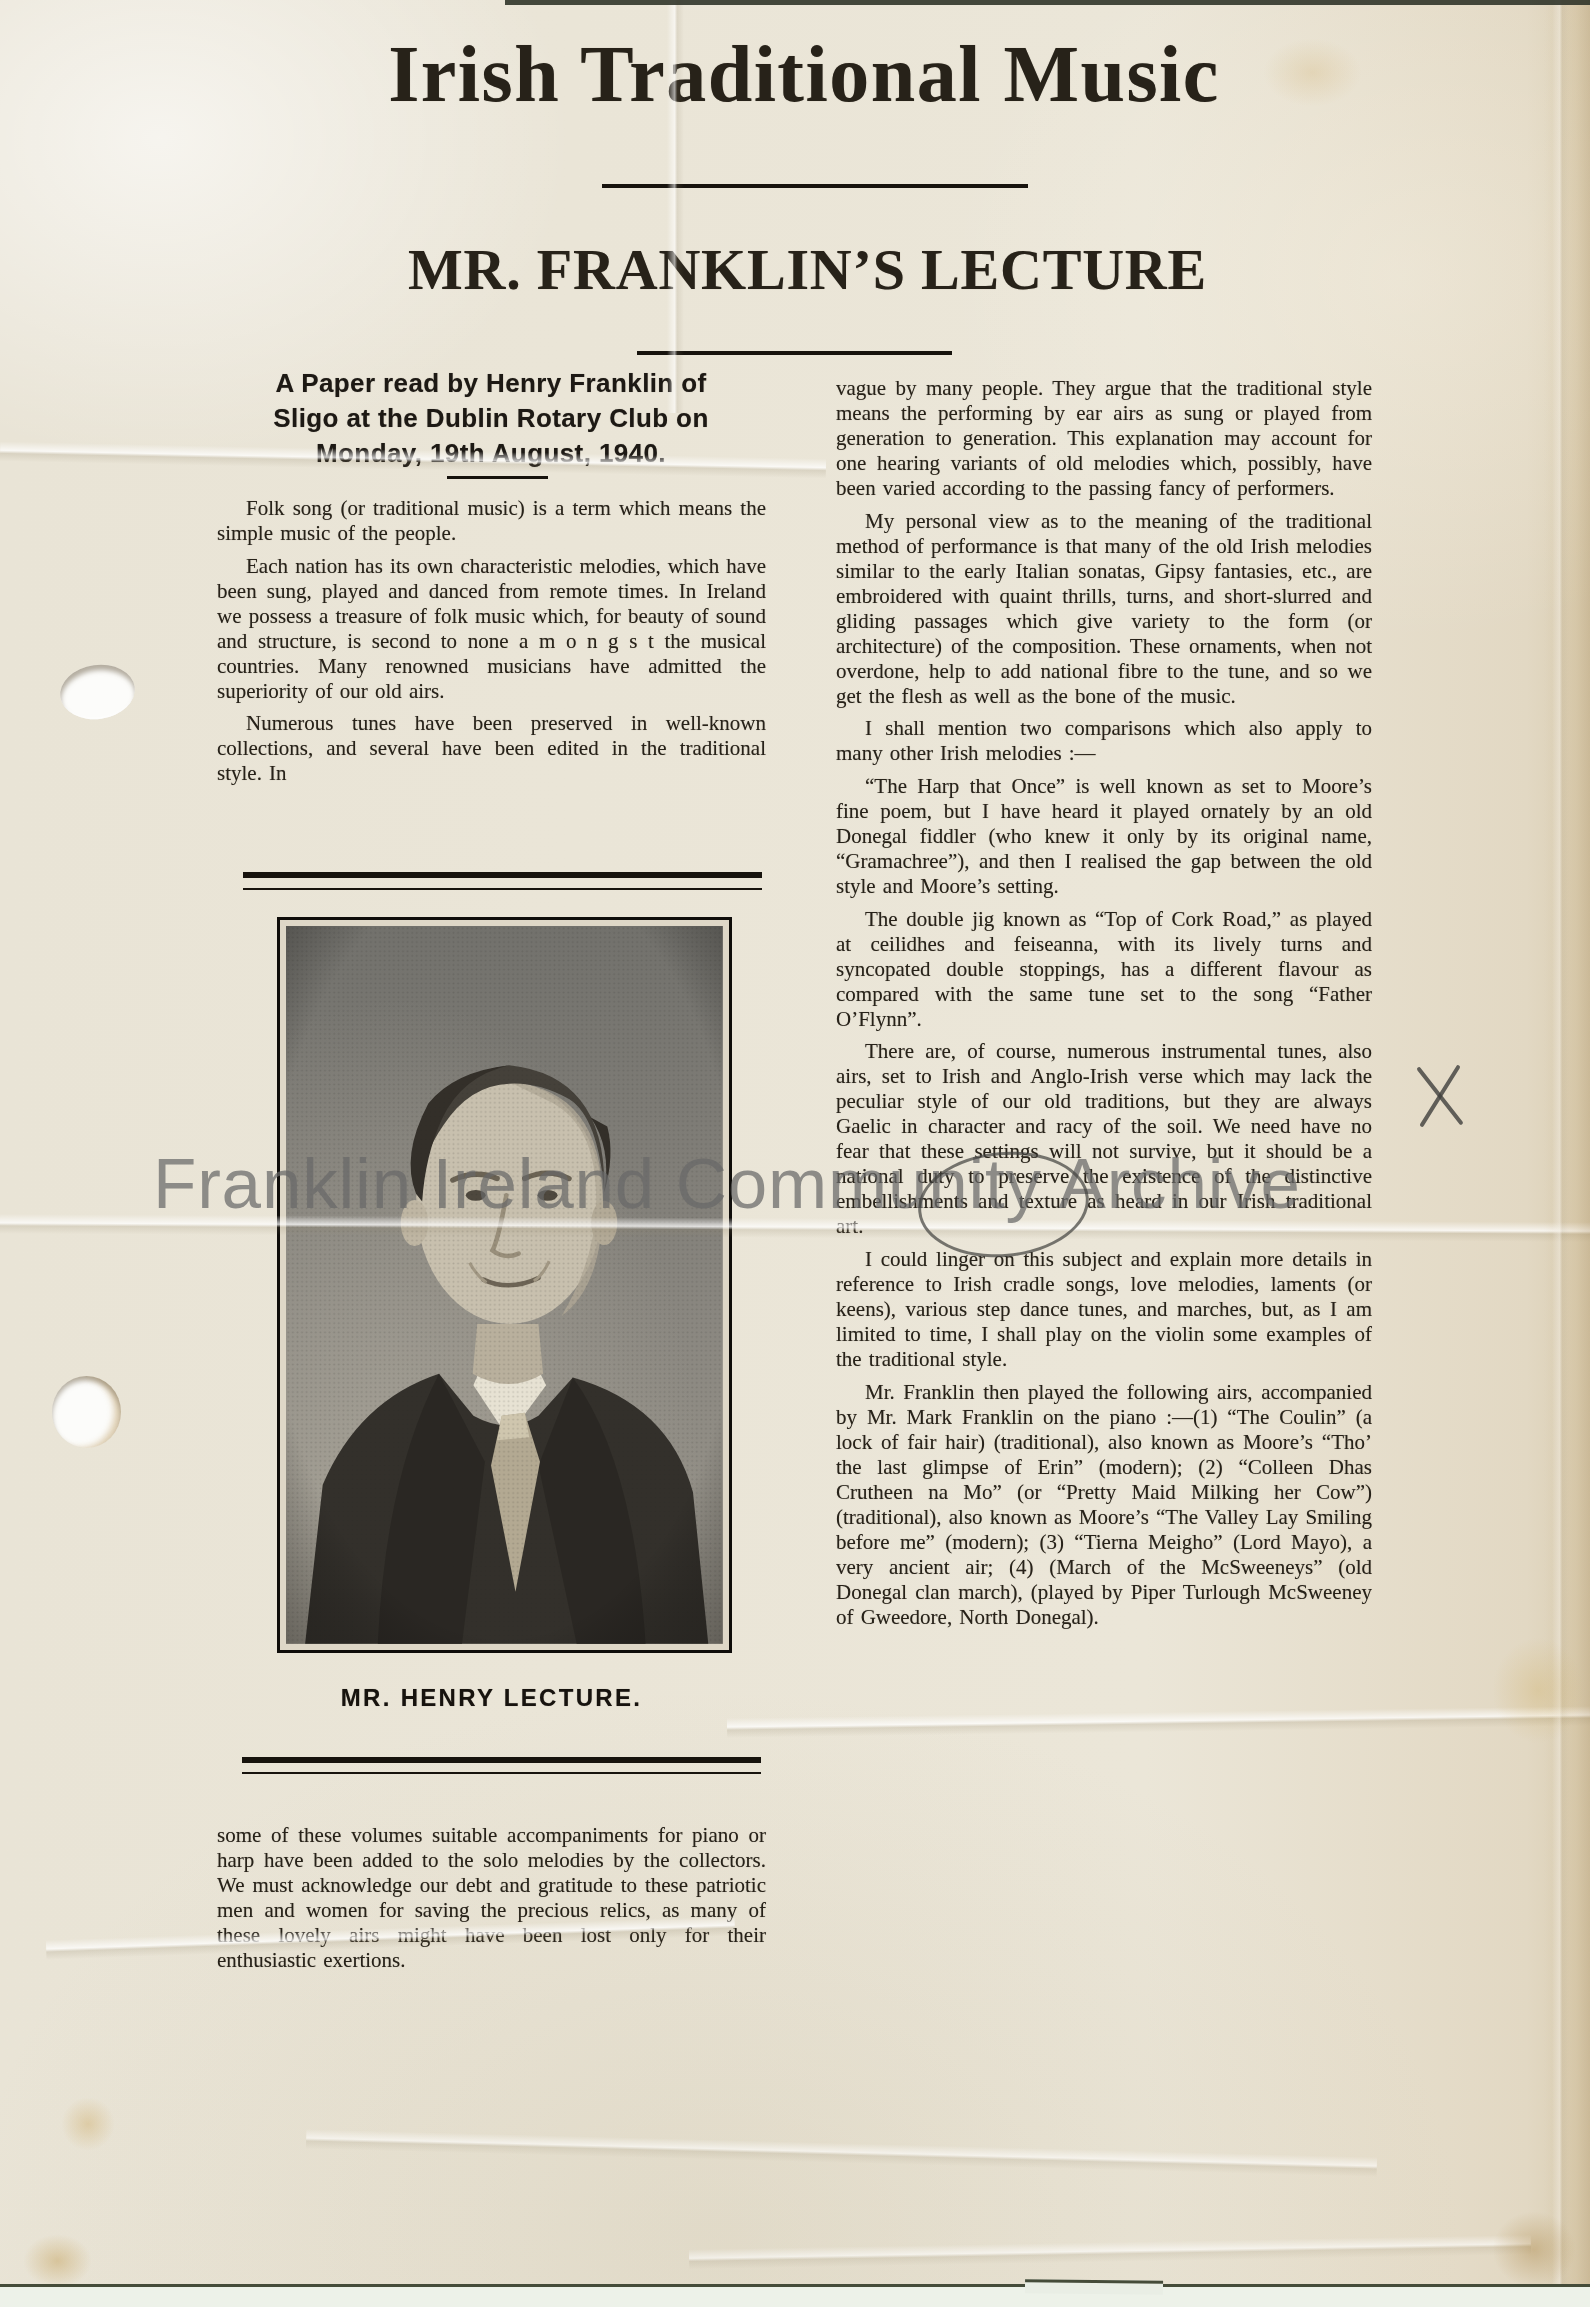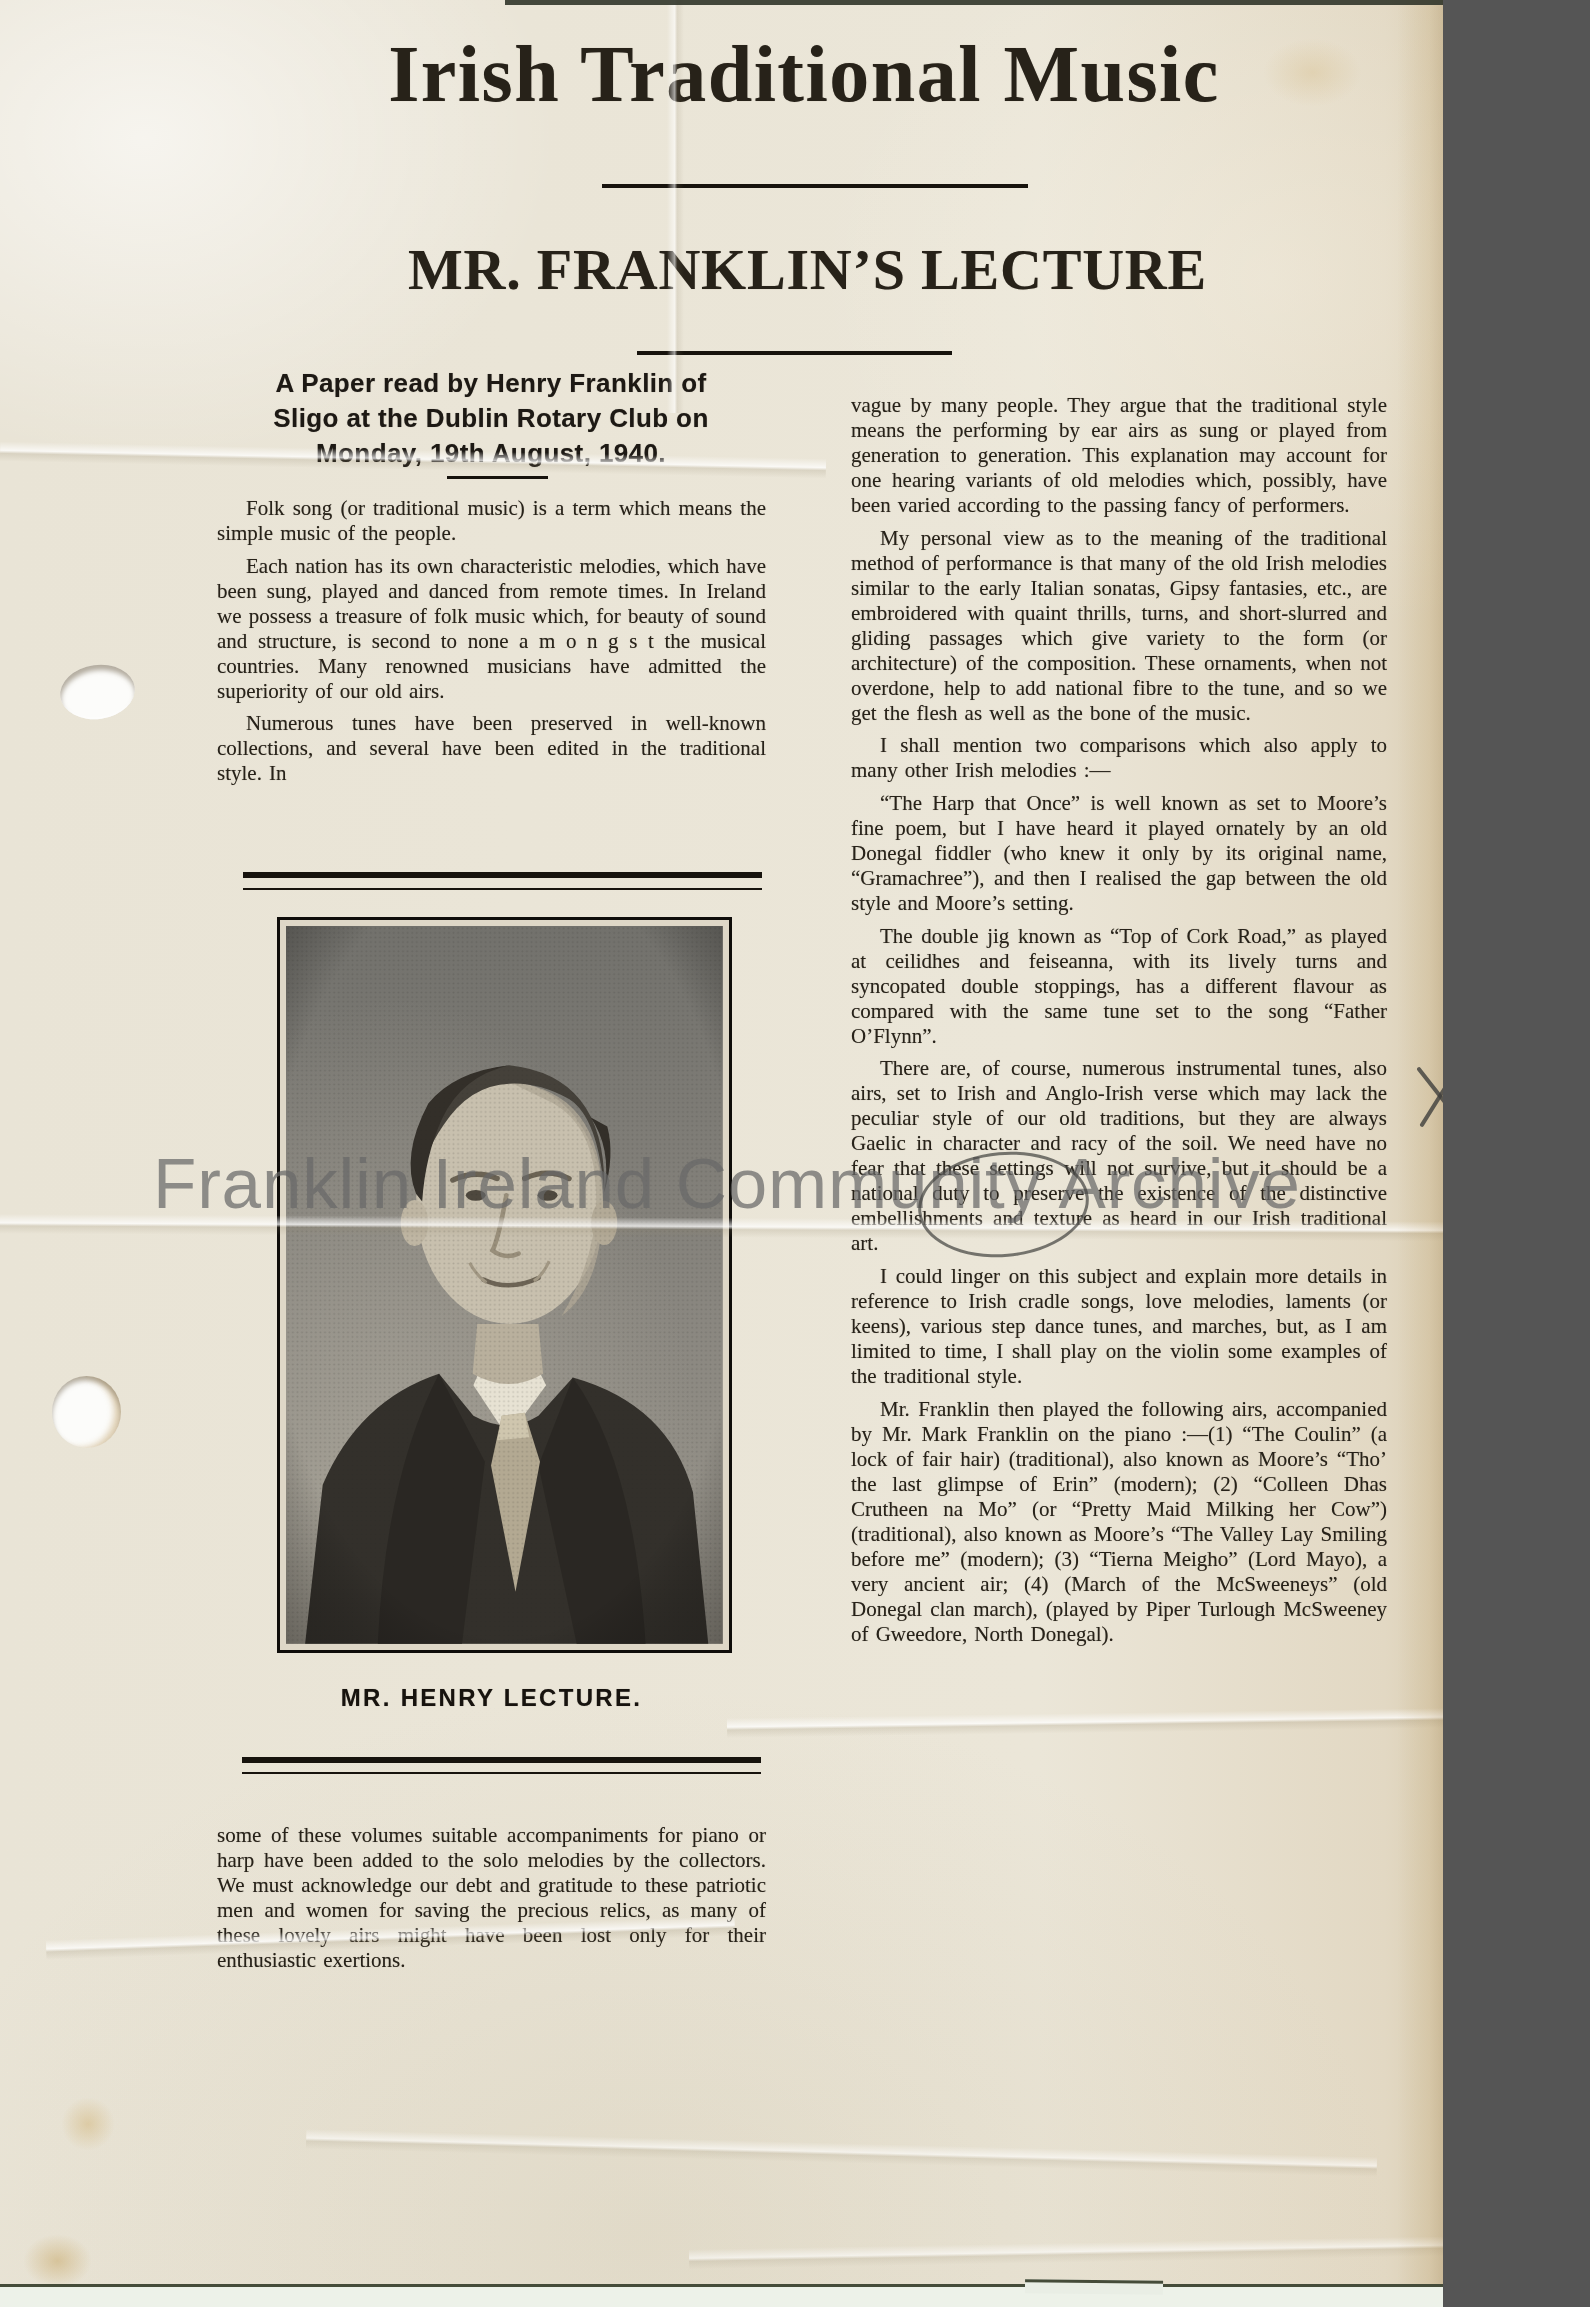--- a/index.html
+++ b/index.html
@@ -1,38 +1,38 @@
 <!DOCTYPE html>
 <html style="font-size:12.2px"><head>
 <meta charset="utf-8">
 <style>
   html,body{margin:0;padding:0;background:#555;}
   .page{
-    position:relative; width:1443px; height:2307px; overflow:hidden;
+    position:relative; width:1590px; height:2307px; overflow:hidden;
     font-family:"Liberation Serif", serif;
     background:
       radial-gradient(ellipse 689px 536px at 10% 6%, rgba(255,255,255,.6), rgba(255,255,255,0) 60%),
       radial-gradient(ellipse 765px 612px at 88% 12%, rgba(255,252,242,.28), rgba(255,255,255,0) 60%),
       radial-gradient(ellipse 1148px 842px at 45% 97%, rgba(203,192,165,.30), rgba(203,192,165,0) 65%),
       linear-gradient(90deg,#e9e4d6 0%,#ebe6d8 72%,#e2d8c3 96%,#d9cdb2 100%);
   }
   .ink{color:#272219; text-shadow:0 0 0.8px rgba(45,38,28,.35);}
   .abs{position:absolute;}
 
   
   .title{left:230px; top:21.4px; width:1148px; text-align:center;
     font:bold 80px/107px "Liberation Serif", serif; letter-spacing:1.5px;}
   .rule{background:#17130d;}
   .lecture{left:360px; top:228px; width:895px; text-align:center;
     font:bold 58px/84px "Liberation Serif", serif; letter-spacing:0.8px;}
 
   
   .colL{left:217px; top:496px; width:549px;}
   .colL2{left:217px; top:1823px; width:549px;}
-  .colR{left:836px; top:393px; width:536px;margin-left:15px;}
+  .colR{left:836px; top:376px; width:536px;}
   .col p{margin:0 0 7.7px 0; text-align:justify; text-indent:29px;
     font:21px/25px "Liberation Serif", serif; word-spacing:1.9px;}
   .col p.noindent{text-indent:0;}
 
   .lede{left:246px; top:366px; width:490px; text-align:center;
     font:bold 26px/35px "Liberation Sans", sans-serif; letter-spacing:0.4px; color:#1d1914;
     text-shadow:0 0 0.8px rgba(30,25,20,.4);}
 
   
   .photo{left:277px; top:917px; width:455px; height:736px; box-sizing:border-box;

